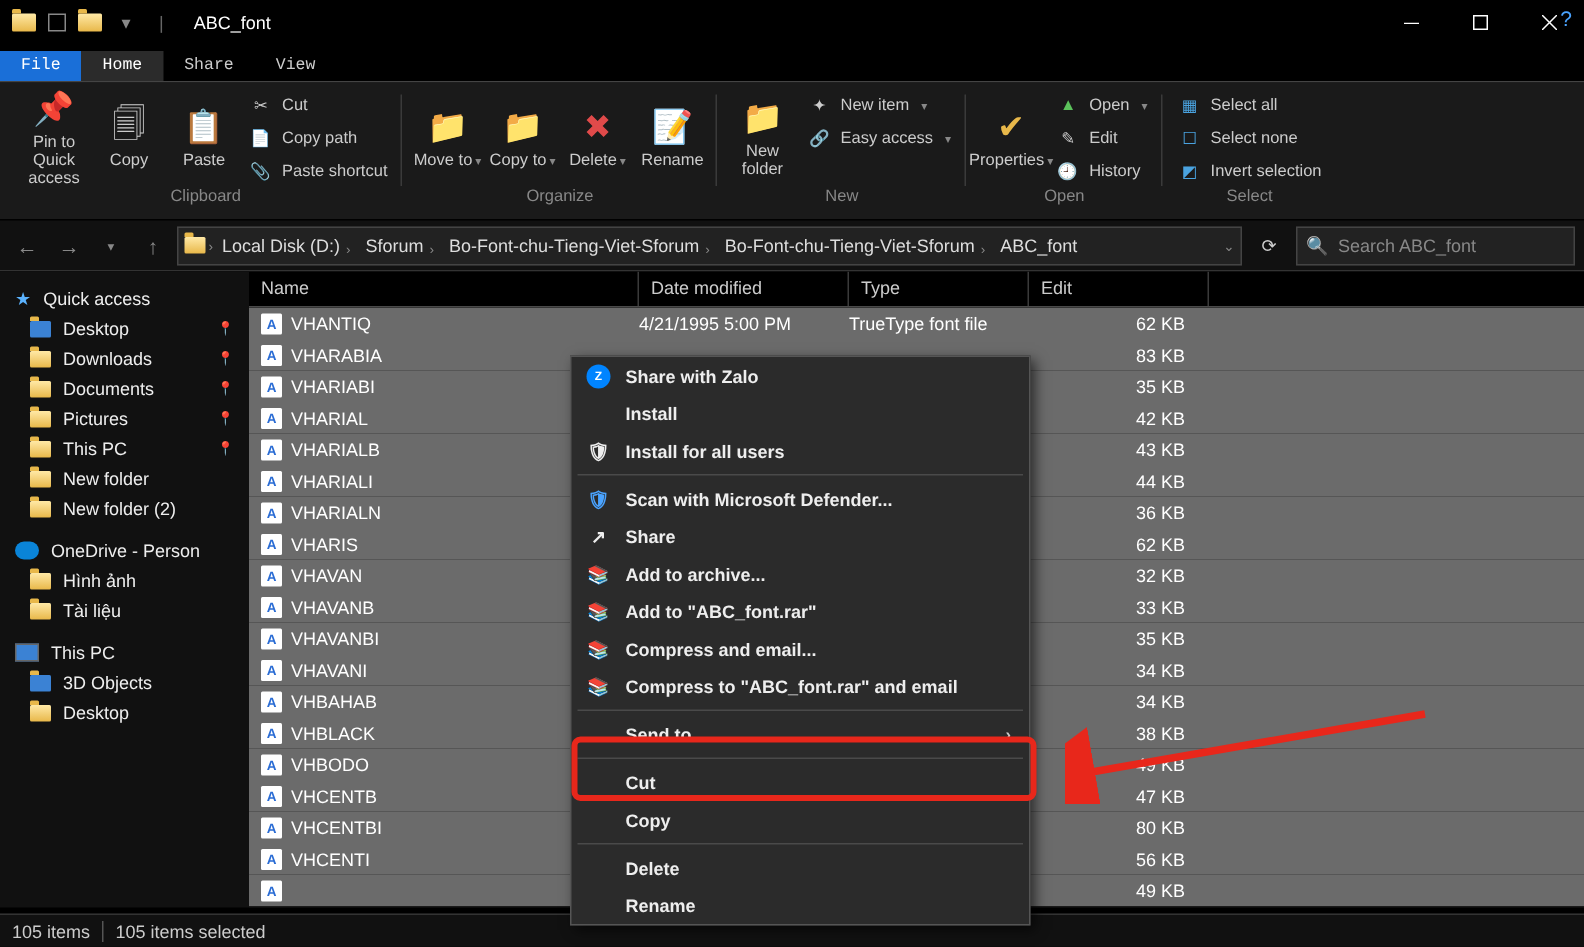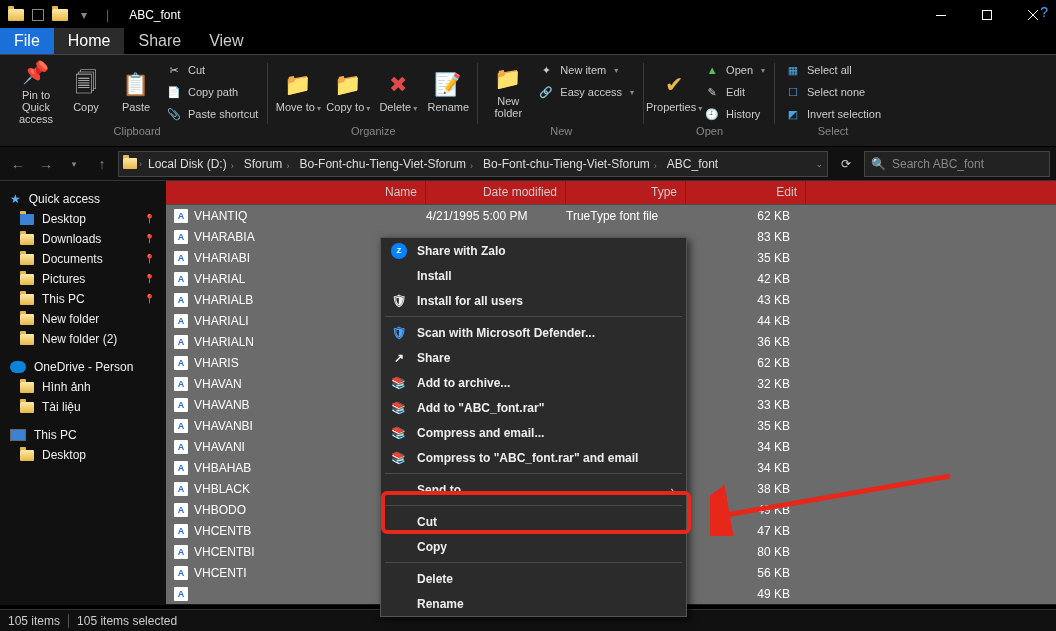--- a/index.html
+++ b/index.html
@@ -7,21 +7,21 @@
 .titlebar{height:30px;background:#000;display:flex;align-items:center;}
 .tb-icons{display:flex;align-items:center;gap:8px;padding-left:8px;}
 .tb-icon{width:16px;height:16px;display:inline-flex;align-items:center;justify-content:center;}
 .folder-ic{width:16px;height:12px;background:linear-gradient(#ffe9a6,#e8b84a);border-radius:1px;position:relative;}
 .folder-ic:before{content:"";position:absolute;top:-3px;left:0;width:6px;height:3px;background:#e8b84a;border-radius:1px 1px 0 0;}
 .tb-sep{color:#666;margin:0 6px;}
 .tb-title{font-size:12px;color:#fff;margin-left:6px;}
 .tb-controls{margin-left:auto;display:flex;}
 .tb-ctrl{width:46px;height:30px;display:flex;align-items:center;justify-content:center;color:#fff;}
 .tabs{height:25px;background:#000;display:flex;align-items:end;border-bottom:1px solid #444;}
-.tab{padding:4px 14px;font-size:16px;color:#ccc;}
+.tab{padding:4px 14px;font-size:11px;color:#ccc;font-family:Liberation Mono, monospace;}
 .tab.active-blue{background:#1a6fd8;color:#fff;}
 .tab.active{background:#2b2b2b;color:#fff;}
 .ribbon{height:92px;background:#1a1a1a;display:flex;padding:4px 6px;border-bottom:1px solid #000;position:relative;}
 .rgroup{display:flex;flex-direction:column;align-items:center;padding:0 6px;position:relative;}
 .rgroup:after{content:"";position:absolute;right:0;top:4px;bottom:18px;width:1px;background:#3a3a3a;}
 .rgroup:last-child:after{display:none;}
 .rrow{display:flex;align-items:flex-start;gap:2px;}
 .rbtn-big{display:flex;flex-direction:column;align-items:center;justify-content:center;width:48px;height:66px;text-align:center;font-size:11px;color:#ccc;gap:2px;}
 .rbtn-big .ic{width:28px;height:28px;display:flex;align-items:center;justify-content:center;font-size:22px;}
 .rbtn-sm{display:flex;align-items:center;gap:6px;font-size:11px;color:#ccc;height:22px;padding:0 4px;white-space:nowrap;}
@@ -36,21 +36,21 @@
 .bc-seg{padding:0 4px;display:flex;align-items:flex-end;gap:4px;}
 .bc-chev{color:#888;font-size:9px;}
 .refresh{width:28px;height:26px;display:flex;align-items:center;justify-content:center;color:#ccc;}
 .search{width:186px;height:26px;background:#222;border:1px solid #444;display:flex;align-items:center;padding:0 6px;gap:6px;color:#888;}
 .content{display:flex;height:424px;background:#000;}
 .sidebar{width:166px;background:#111;padding:8px 0;overflow:hidden;}
 .sb-item{display:flex;align-items:center;gap:8px;padding:3px 10px 3px 20px;font-size:12px;color:#eee;white-space:nowrap;}
 .sb-group{font-weight:400;padding-left:10px;}
 .star{color:#5bb3ff;}
 .list{flex:1;background:#1a1a1a;position:relative;overflow:hidden;}
-.list-head{height:24px;background:#b91c1c;border-bottom:1px solid #4a4a4a;display:flex;font-size:12px;color:#ccc;position:relative;text-align:right;}
+.list-head{height:24px;background:#000000;border-bottom:1px solid #4a4a4a;display:flex;font-size:12px;color:#ccc;position:relative;}
 .lh-cell{padding:4px 8px;border-right:1px solid #3a3a3a;}
 .lh-name{width:260px;}
 .lh-date{width:140px;}
 .lh-type{width:120px;}
 .lh-size{width:120px;}
 .rows{}
 .row{height:21px;display:flex;align-items:center;font-size:12px;background:#6b6b6b;color:#fff;border-bottom:0;}
 .row .c-name{width:260px;padding-left:8px;display:flex;align-items:center;gap:6px;}
 .row .c-date{width:140px;}
 .row .c-type{width:120px;}
@@ -324,20 +324,24 @@
           <span>Tài liệu</span>
         </div>
       </div>
     <div style="height:8px;"></div>
     <div class="sb-item sb-group">
         <span class="monitor"></span>
         <span>This PC</span>
       </div>
     <div id="sb3">
         <div class="sb-item">
+          <span class="folder-ic" style="width: 14px; height: 11px; background: rgb(59, 130, 212);"></span>
+          <span>3D Objects</span>
+        </div>
+        <div class="sb-item">
           <span class="folder-ic" style="width: 14px; height: 11px;"></span>
           <span>Desktop</span>
         </div>
       </div>
   </div>
   <div class="list">
     <div class="list-head">
       <div class="lh-cell lh-name">Name</div>
       <div class="lh-cell lh-date">Date modified</div>
       <div class="lh-cell lh-type">Type</div>

